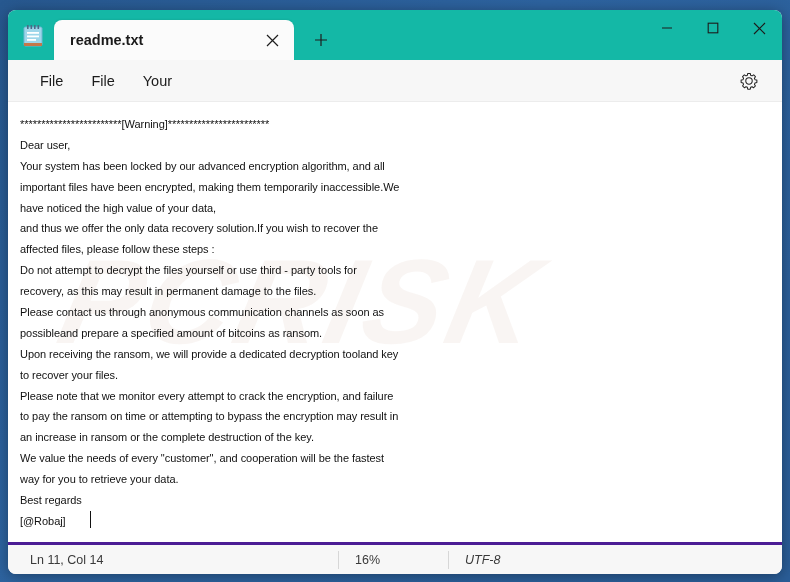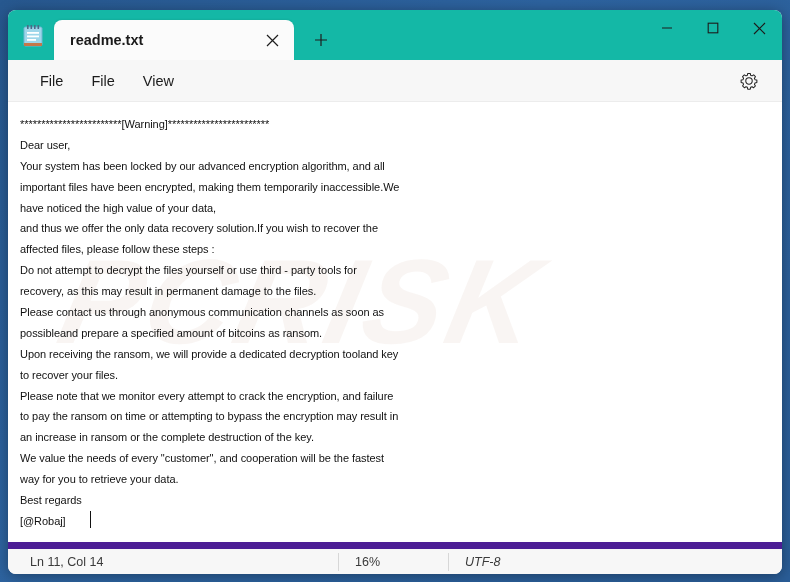--- a/index.html
+++ b/index.html
@@ -202,21 +202,21 @@
     width: 1px;
     height: 17px;
     background: #111;
     vertical-align: -3px;
   }
 
   
   .statusbar {
     height: 32px;
     background: #f7f7f7;
-    border-top: 7px solid #4c1d95;
+    border-top: 3px solid #4c1d95;
     display: flex;
     align-items: center;
     font-size: 12.5px;
     color: #3a3a3a;
     flex: 0 0 auto;
   }
 
   .status-cell {
     padding: 0 16px;
     height: 18px;
@@ -291,21 +291,21 @@
           <path d="M1 1 L12 12 M12 1 L1 12" stroke="currentColor" stroke-width="1.15" fill="none"></path>
         </svg>
       </div>
     </div>
 
   </div>
 
   <div class="menubar">
     <div class="menu-item">File</div>
     <div class="menu-item">File</div>
-    <div class="menu-item">View</div>
+    <div class="menu-item">Your</div>
     <div class="menu-spacer"></div>
     <div class="gear-btn">
       <svg width="18" height="18" viewBox="0 0 20 20">
         <path d="M10 6.4a3.6 3.6 0 100 7.2 3.6 3.6 0 000-7.2z" fill="none" stroke="currentColor" stroke-width="1.15"></path>
         <path d="M8.6 1.6h2.8l.45 2.1 1.5.63 1.82-1.13 1.98 1.98-1.13 1.82.63 1.5 2.1.45v2.8l-2.1.45-.63 1.5 1.13 1.82-1.98 1.98-1.82-1.13-1.5.63-.45 2.1H8.6l-.45-2.1-1.5-.63-1.82 1.13-1.98-1.98 1.13-1.82-.63-1.5-2.1-.45V8.95l2.1-.45.63-1.5L2.85 5.18l1.98-1.98 1.82 1.13 1.5-.63z" fill="none" stroke="currentColor" stroke-width="1.15" stroke-linejoin="round"></path>
       </svg>
     </div>
   </div>
 
   <div class="editor">

